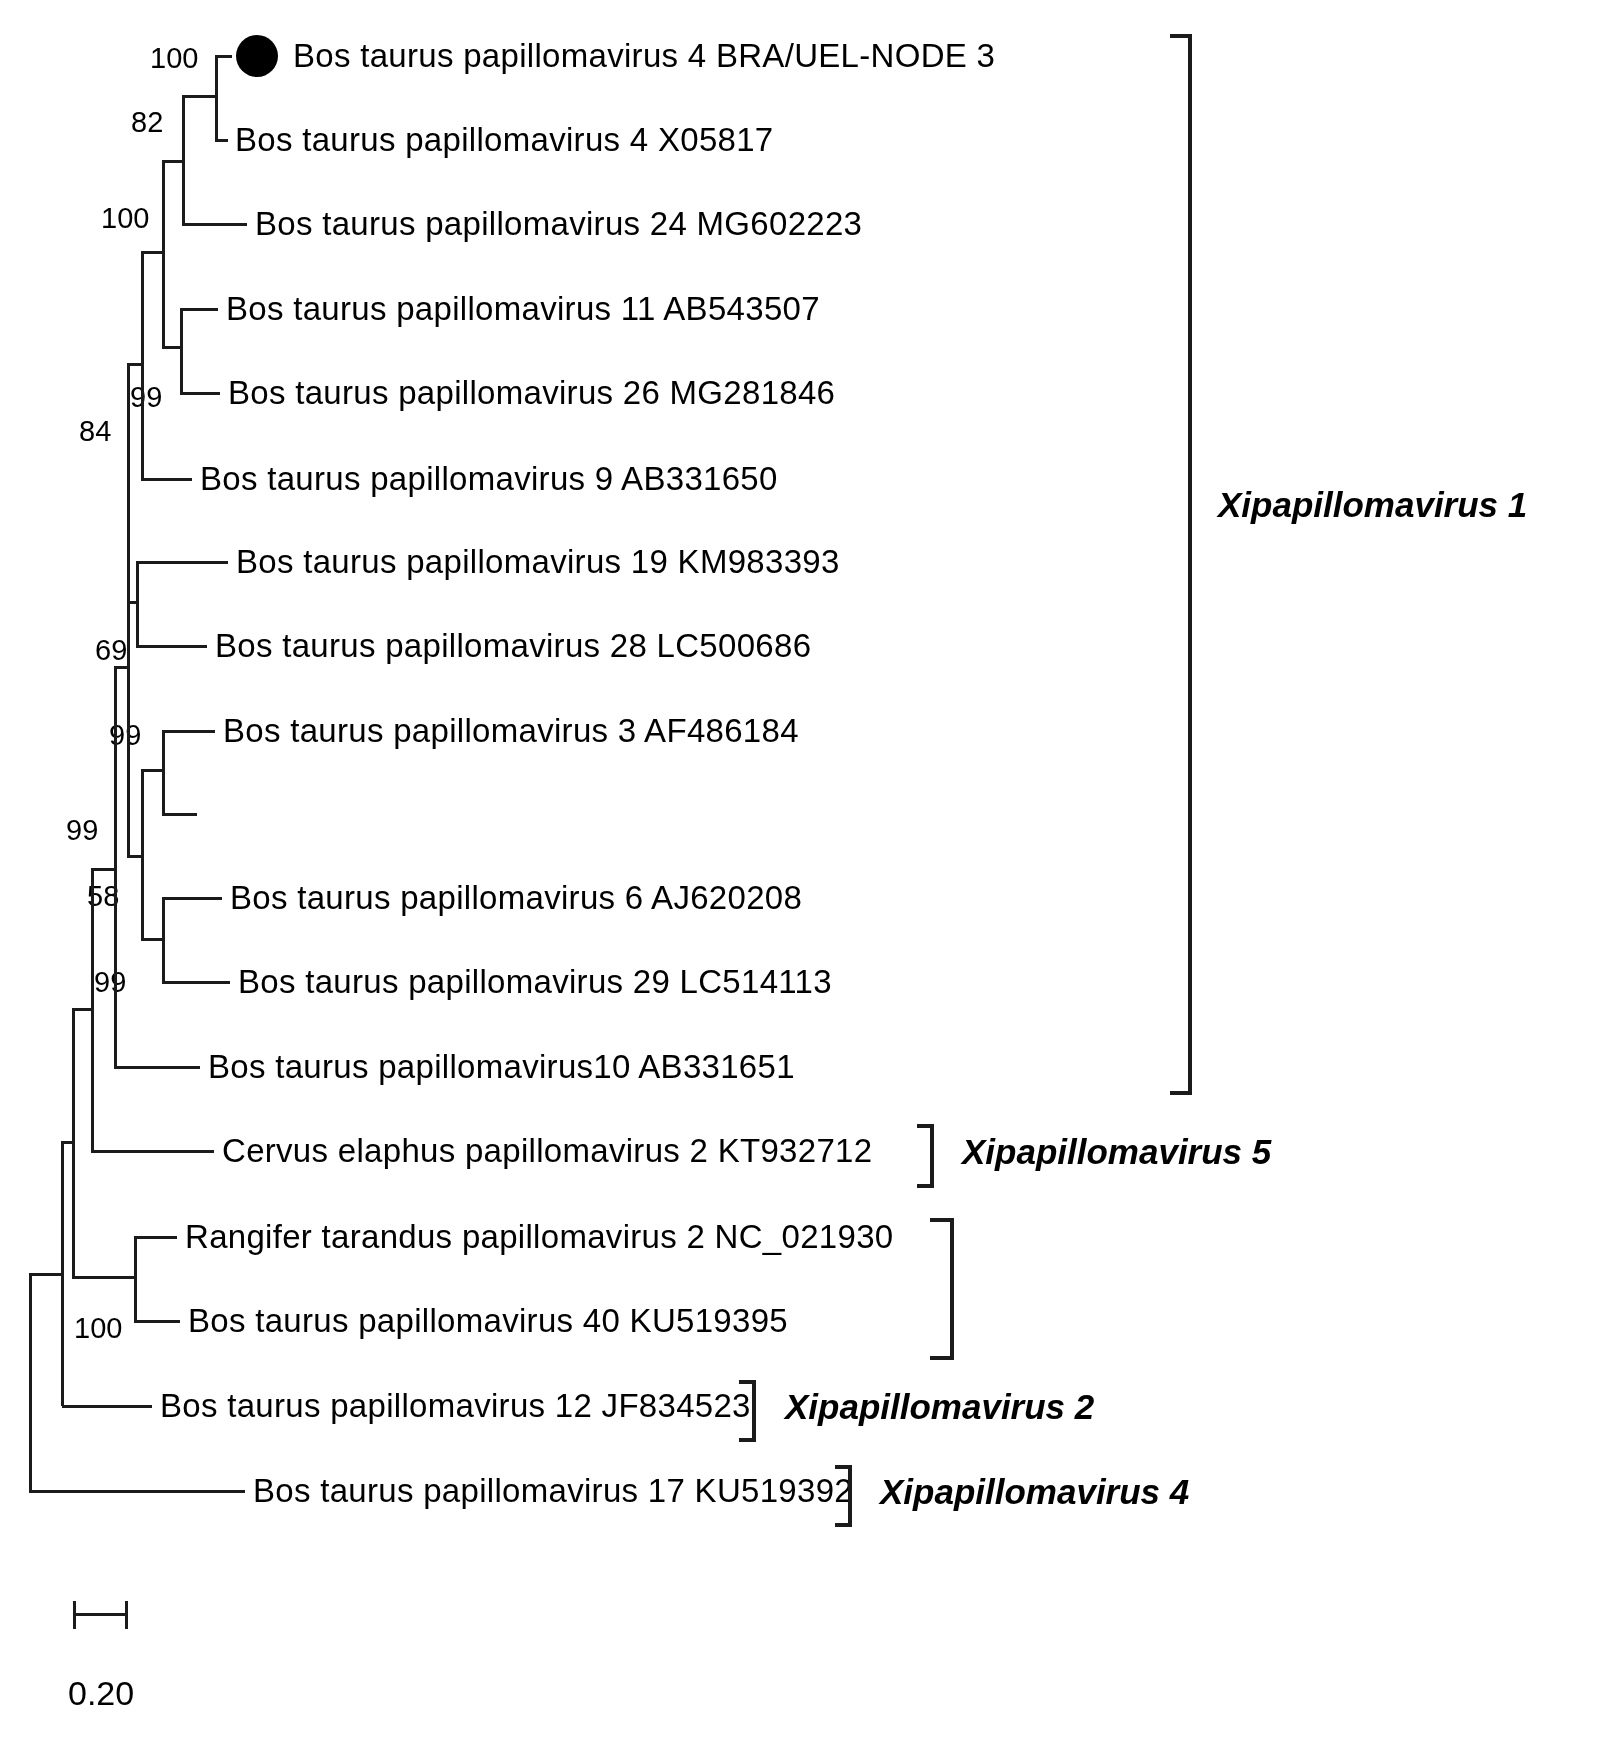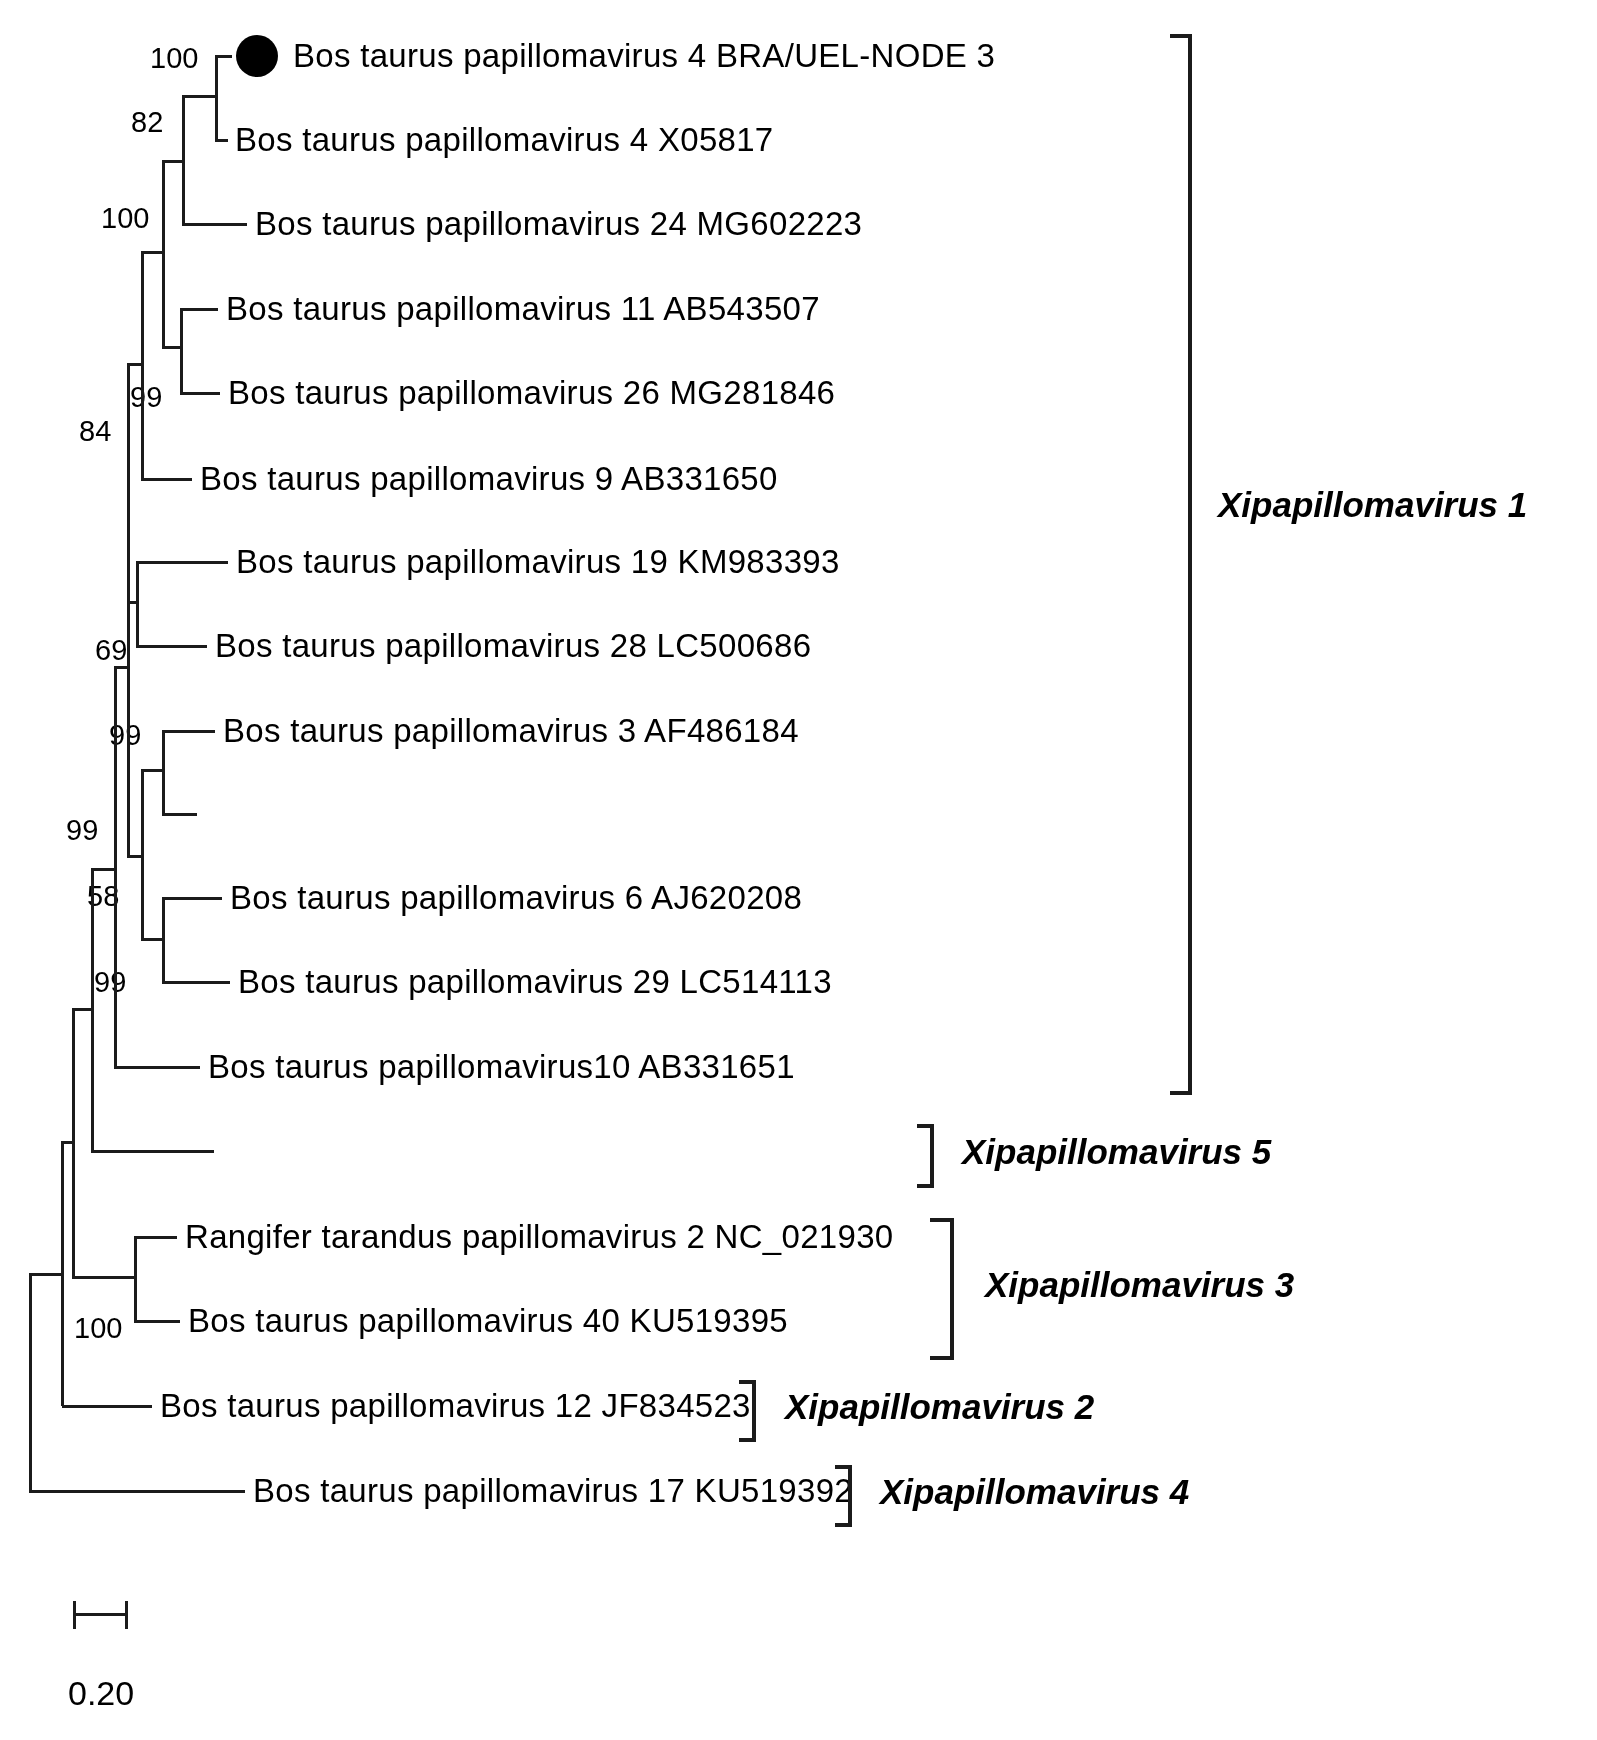--- a/index.html
+++ b/index.html
@@ -106,20 +106,21 @@
   <div class="taxon" style="left:255px;top:225px">Bos taurus papillomavirus 24 MG602223</div>
   <div class="taxon" style="left:226px;top:310px">Bos taurus papillomavirus 11 AB543507</div>
   <div class="taxon" style="left:228px;top:394px">Bos taurus papillomavirus 26 MG281846</div>
   <div class="taxon" style="left:200px;top:480px">Bos taurus papillomavirus 9 AB331650</div>
   <div class="taxon" style="left:236px;top:563px">Bos taurus papillomavirus 19 KM983393</div>
   <div class="taxon" style="left:215px;top:647px">Bos taurus papillomavirus 28 LC500686</div>
   <div class="taxon" style="left:223px;top:732px">Bos taurus papillomavirus 3 AF486184</div>
   <div class="taxon" style="left:230px;top:899px">Bos taurus papillomavirus 6 AJ620208</div>
   <div class="taxon" style="left:238px;top:983px">Bos taurus papillomavirus 29 LC514113</div>
   <div class="taxon" style="left:208px;top:1068px">Bos taurus papillomavirus10 AB331651</div>
+  <div class="taxon" style="left:222px;top:1152px">Cervus elaphus papillomavirus 2 KT932712</div>
   <div class="taxon" style="left:185px;top:1238px">Rangifer tarandus papillomavirus 2 NC_021930</div>
   <div class="taxon" style="left:188px;top:1322px">Bos taurus papillomavirus 40 KU519395</div>
   <div class="taxon" style="left:160px;top:1407px">Bos taurus papillomavirus 12 JF834523</div>
   <div class="taxon" style="left:253px;top:1492px">Bos taurus papillomavirus 17 KU519392</div>
 
   <div class="boot" style="left:150px;top:58px">100</div>
   <div class="boot" style="left:131px;top:122px">82</div>
   <div class="boot" style="left:101px;top:218px">100</div>
   <div class="boot" style="left:130px;top:397px">99</div>
   <div class="boot" style="left:79px;top:431px">84</div>
@@ -131,21 +132,20 @@
   <div class="boot" style="left:74px;top:1328px">100</div>
 
   <div class="bracket" style="left:1170px;top:34px;width:18px;height:1053px"></div>
   <div class="bracket" style="left:917px;top:1124px;width:13px;height:56px"></div>
   <div class="bracket" style="left:930px;top:1218px;width:20px;height:134px"></div>
   <div class="bracket" style="left:739px;top:1380px;width:13px;height:54px"></div>
   <div class="bracket" style="left:835px;top:1465px;width:13px;height:54px"></div>
 
   <div class="clade" style="left:1218px;top:505px">Xipapillomavirus 1</div>
   <div class="clade" style="left:962px;top:1152px">Xipapillomavirus 5</div>
-  <div class="clade" style="left:985px;top:1285px">Xipapillomavirus 3</div>
   <div class="clade" style="left:785px;top:1407px">Xipapillomavirus 2</div>
   <div class="clade" style="left:880px;top:1492px">Xipapillomavirus 4</div>
 
   <div class="hline" style="left:73px;top:1613px;width:55px"></div>
   <div class="vline" style="left:73px;top:1601px;height:28px"></div>
   <div class="vline" style="left:125px;top:1601px;height:28px"></div>
   <div class="scalebar-label" style="left:68px;top:1693px">0.20</div>
 
 </div>
 

